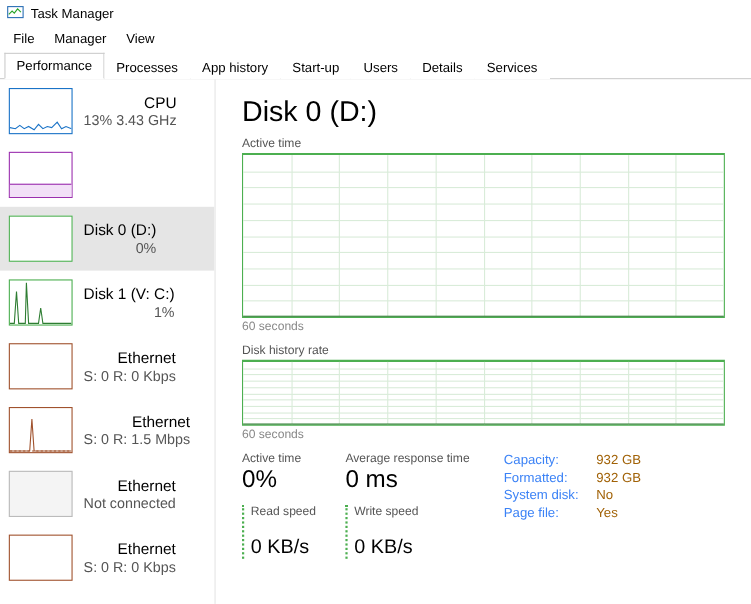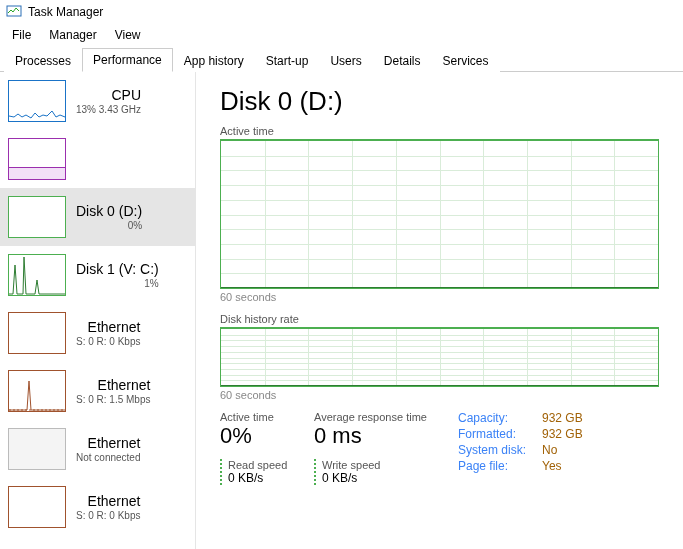--- a/index.html
+++ b/index.html
@@ -24,40 +24,40 @@
   .thumb.memory { border-color: #9b2fae; }
   .thumb.disk { border-color: #4caf50; }
   .thumb.ethernet { border-color: #a0522d; }
   .thumb.disabled { border-color: #bbb; background: #f4f4f4; }
   .thumb-fill-mem { position: absolute; bottom: 0; left: 0; right: 0; height: 12px; background: #f2e0f7; border-top: 1px solid #9b2fae; }
   .thumb-line-cpu { position: absolute; bottom: 0; left: 0; right: 0; }
   .thumb-line-disk1 { position: absolute; bottom: 0; left: 0; right: 0; }
   .thumb-line-eth { position: absolute; bottom: 0; left: 0; right: 0; }
   .sidebar-text { display: flex; flex-direction: column; gap: 1px; min-width: 0; align-items: flex-end; }
   .sidebar-title { font-size: 14px; color: #000; white-space: nowrap; }
-  .sidebar-sub { font-size: 10px; color: #555; white-space: nowrap; }
+  .sidebar-sub { font-size: 13px; color: #555; white-space: nowrap; }
   .main { flex: 1; padding: 10px 24px 10px 24px; overflow: hidden; }
   .main-title { font-size: 26px; font-weight: 400; margin-bottom: 8px; margin-top: 4px; }
   .chart-label { font-size: 11px; color: #555; margin-bottom: 2px; }
   .chart { border: 1px solid #4caf50; border-top-width: 2px; position: relative; background: #fff; }
   .chart-active { height: 150px; }
   .chart-transfer { height: 60px; }
   .chart-grid { position: absolute; inset: 0; }
   .chart-grid-h { position: absolute; left: 0; right: 0; border-top: 1px solid #d9ecd9; }
   .chart-grid-v { position: absolute; top: 0; bottom: 0; border-left: 1px solid #d9ecd9; }
   .chart-line-flat { position: absolute; left: 0; right: 0; bottom: 0; border-top: 1px solid #2e7d32; }
   .axis-label { font-size: 11px; color: #888; margin-top: 2px; margin-bottom: 10px; }
   .stats { display: flex; gap: 24px; margin-top: 8px; }
   .stats-col { display: flex; flex-direction: column; }
   .stat-label { font-size: 11px; color: #555; }
   .stat-value { font-size: 22px; font-weight: 400; margin-top: 0px; }
   .speed-block { display: flex; gap: 20px; margin-top: 10px; align-items: flex-end; }
   .speed-col { border-left: 2px dotted #4caf50; padding-left: 6px; }
   .speed-label { font-size: 11px; color: #555; }
-  .speed-value { font-size: 12px; }
+  .speed-value { font-size: 18px; margin-top: 16px; }
   .props { display: grid; grid-template-columns: auto auto; column-gap: 16px; row-gap: 2px; font-size: 12px; align-content: start; }
   .prop-key { color: #3b82f6; }
   .prop-val { color: #a16207; }
 </style>
 </head>
 <body>
 
 <div class="titlebar">
   <span class="titlebar-icon">
     <svg viewBox="0 0 16 16">
@@ -68,22 +68,22 @@
   <span class="title-text">Task Manager</span>
 </div>
 
 <div class="menubar">
   <div class="menubar-item">File</div>
   <div class="menubar-item">Manager</div>
   <div class="menubar-item">View</div>
 </div>
 
 <div class="tabs">
+  <div class="tab active">Performance</div>
   <div class="tab">Processes</div>
-  <div class="tab active">Performance</div>
   <div class="tab">App history</div>
   <div class="tab">Start-up</div>
   <div class="tab">Users</div>
   <div class="tab">Details</div>
   <div class="tab">Services</div>
 </div>
 
 <div class="content">
 
   <div class="sidebar">

